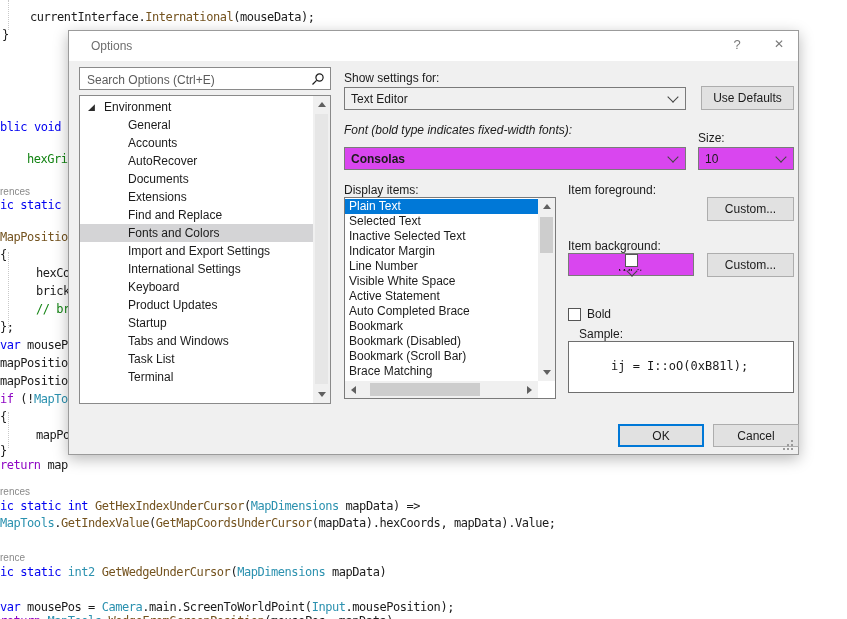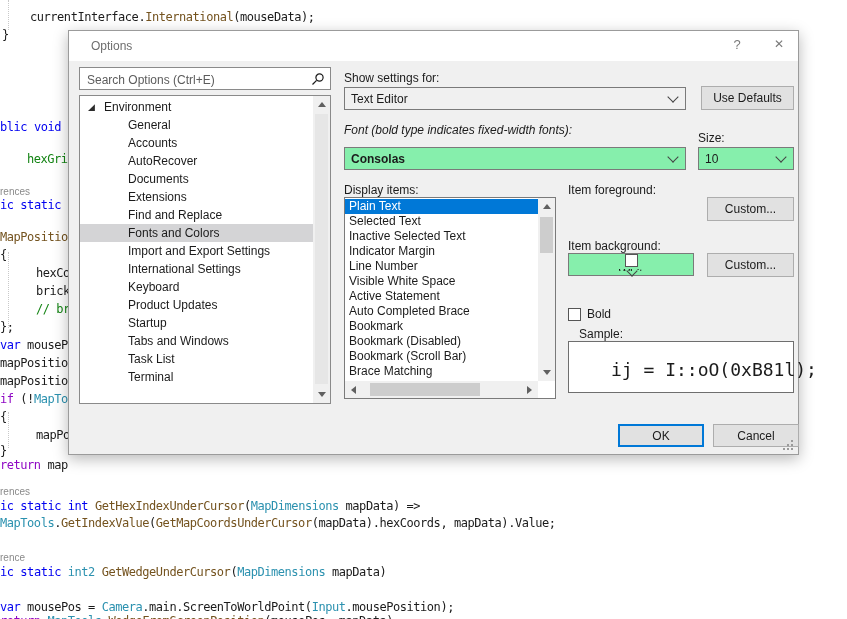--- a/index.html
+++ b/index.html
@@ -47,21 +47,21 @@
   .tri{width:0;height:0;}
   .tri-up{border-left:4px solid transparent;border-right:4px solid transparent;border-bottom:5px solid #606060;}
   .tri-dn{border-left:4px solid transparent;border-right:4px solid transparent;border-top:5px solid #606060;}
   .tri-lf{border-top:4px solid transparent;border-bottom:4px solid transparent;border-right:5px solid #606060;}
   .tri-rt{border-top:4px solid transparent;border-bottom:4px solid transparent;border-left:5px solid #606060;}
   .thumb-v{position:absolute;left:2px;width:13px;background:#cdcdcd;}
   .thumb-h{position:absolute;top:2px;height:13px;background:#cdcdcd;}
 
   
   .lab{position:absolute;font-size:12px;color:#1b1b1b;white-space:nowrap;}
-  .combo{position:absolute;height:23px;background:#86efac;border:1px solid #7a7a7a;box-sizing:border-box;
+  .combo{position:absolute;height:23px;background:#d946ef;border:1px solid #7a7a7a;box-sizing:border-box;
          display:flex;align-items:center;font-size:12px;color:#1b1b1b;padding-left:6px;cursor:default;}
   .combo.gray{background:#f0f0f0;}
   .combo .val{flex:1;white-space:nowrap;overflow:hidden;}
   .combo .val.bold{font-weight:bold;}
   .chev{width:7px;height:7px;border-right:1px solid #444;border-bottom:1px solid #444;
         transform:rotate(45deg);margin:-4px 8px 0 4px;flex:none;}
   .swatch{width:13px;height:13px;border:1px solid #555;box-sizing:border-box;margin-right:6px;flex:none;}
   .btn{position:absolute;height:24px;background:#e1e1e1;border:1px solid #adadad;box-sizing:border-box;
        font-family:"Liberation Sans",sans-serif;font-size:12px;color:#1b1b1b;text-align:center;cursor:default;
        display:flex;align-items:center;justify-content:center;}
@@ -76,21 +76,21 @@
 
   
   .checkrow{position:absolute;left:499px;top:264px;display:flex;align-items:center;margin-top:12px;}
   .checkbox{width:13px;height:13px;background:#fff;border:1px solid #555;box-sizing:border-box;margin-right:6px;}
   .checkrow .lab2{font-size:12px;color:#1b1b1b;}
 
   
   .samplebox{position:absolute;left:499px;top:310px;width:226px;height:52px;background:#fff;
              border:1px solid #6e6e6e;box-sizing:border-box;}
   .samplebox .stext{position:absolute;left:42px;top:17px;font-family:"DejaVu Sans Mono","Liberation Mono",monospace;
-             font-size:18px;color:#1b1b1b;white-space:pre;}
+             font-size:12px;color:#1b1b1b;white-space:pre;}
 
   
   .grip{position:absolute;right:4px;bottom:3px;width:11px;height:11px;}
   .grip i{position:absolute;left:8px;top:0;width:2px;height:2px;background:#9a9a9a;
           box-shadow:-4px 4px #9a9a9a,0 4px #9a9a9a,-8px 8px #9a9a9a,-4px 8px #9a9a9a,0 8px #9a9a9a;}
 </style>
 </head>
 <body>
 
 <div class="screen">

